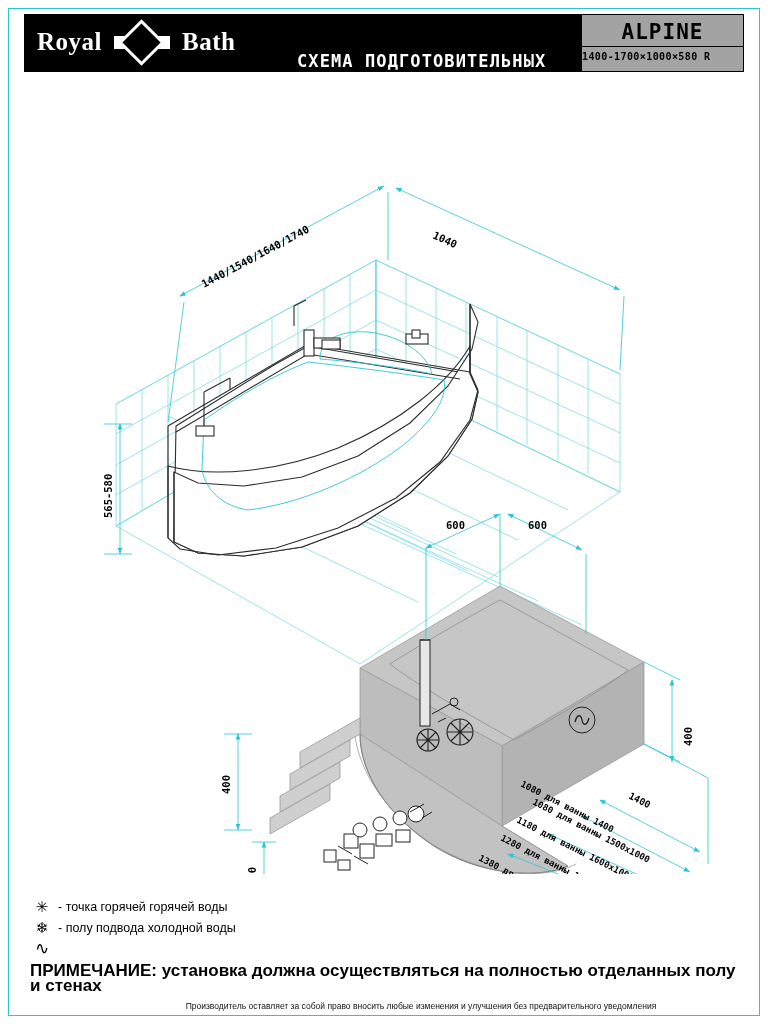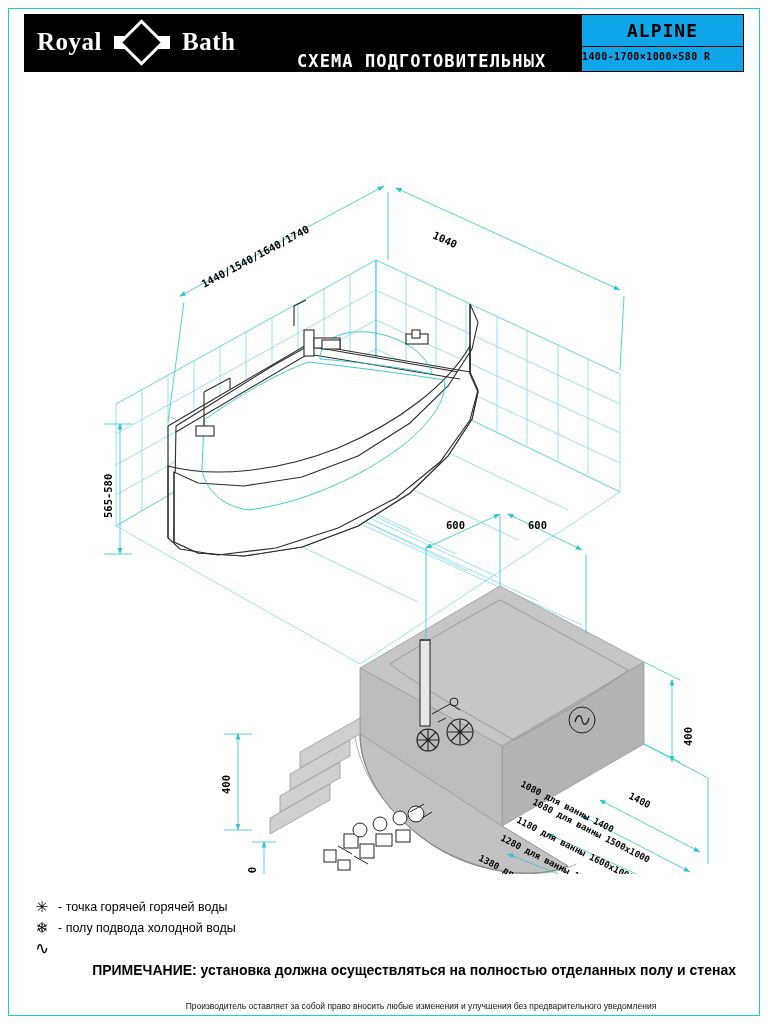--- a/index.html
+++ b/index.html
@@ -23,21 +23,21 @@
     border: 1px solid #29c5d6;
   }
   
   .header {
     position: absolute;
     left: 24px; top: 14px;
     width: 720px; height: 58px;
     border: 1px solid #000;
     display: flex;
     align-items: stretch;
-    background: #0ea5e9;
+    background: #a3a3a3;
   }
   .hdr-left {
     position: relative;
     flex: 0 0 556px;
     background: #000;
     overflow: hidden;
   }
   .logo-row {
     position: absolute;
     left: 12px; top: 10px;
@@ -103,21 +103,21 @@
     flex: 1 1 auto;
     position: relative;
     border-left: 1px solid #000;
   }
   .model-name {
     position: absolute;
     top: 5px; left: 0; right: 0;
     text-align: center;
     font-family: "DejaVu Sans Mono", monospace;
     font-weight: bold;
-    font-size: 18px;
+    font-size: 21px;
     letter-spacing: 1px;
     color: #000;
   }
   .model-sizes {
     position: absolute;
     top: 36px; left: 0; right: 0;
     font-family: "DejaVu Sans Mono", monospace;
     font-weight: bold;
     font-size: 10px;
     letter-spacing: 0.4px;
@@ -156,25 +156,24 @@
     text-align: center;
     font-size: 15px;
     line-height: 1;
   }
   .legend-sym.wave { font-size: 17px; }
   .legend-txt { padding-left: 2px; }
   .note {
     position: absolute;
     left: 30px; top: 963px;
     width: 706px;
-    font-size: 14px;
+    font-size: 17px;
     font-weight: bold;
     color: #000;
     line-height: 15px;
-    text-align: right;
   }
   .note .ind { display: block; padding-left: 112px; }
   .footer {
     position: absolute;
     left: 0; top: 1001px;
     width: 768px;
     text-align: center;
     font-size: 8.5px;
     color: #111;
     margin-left: 37px;

